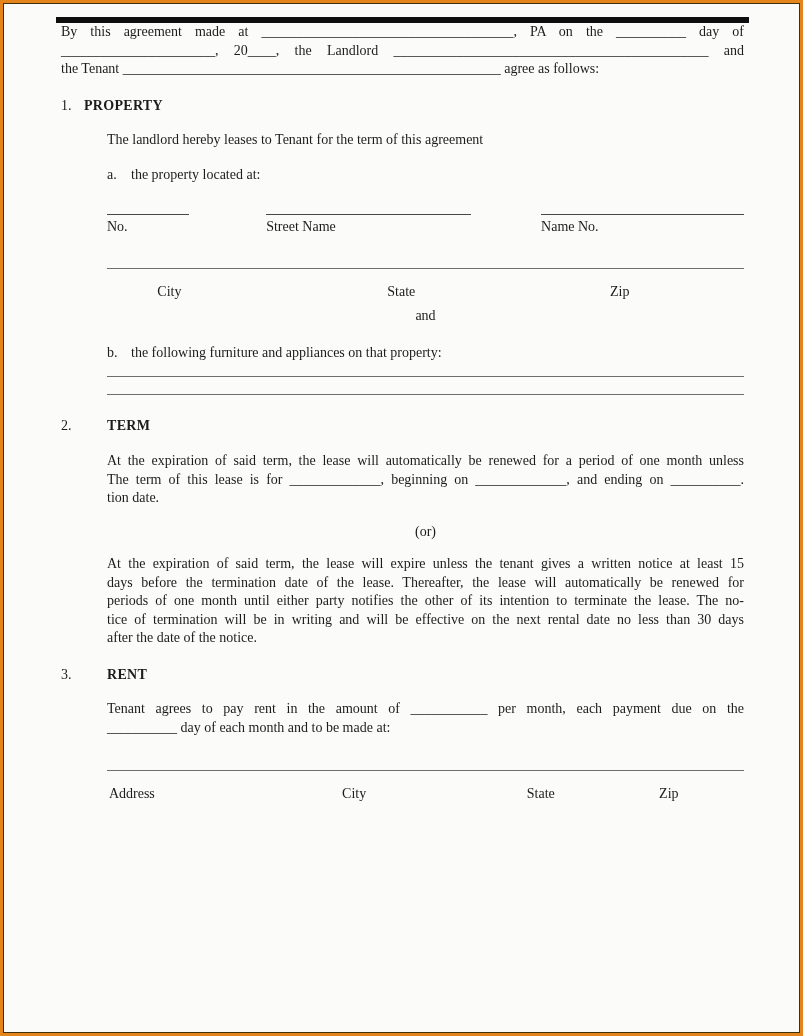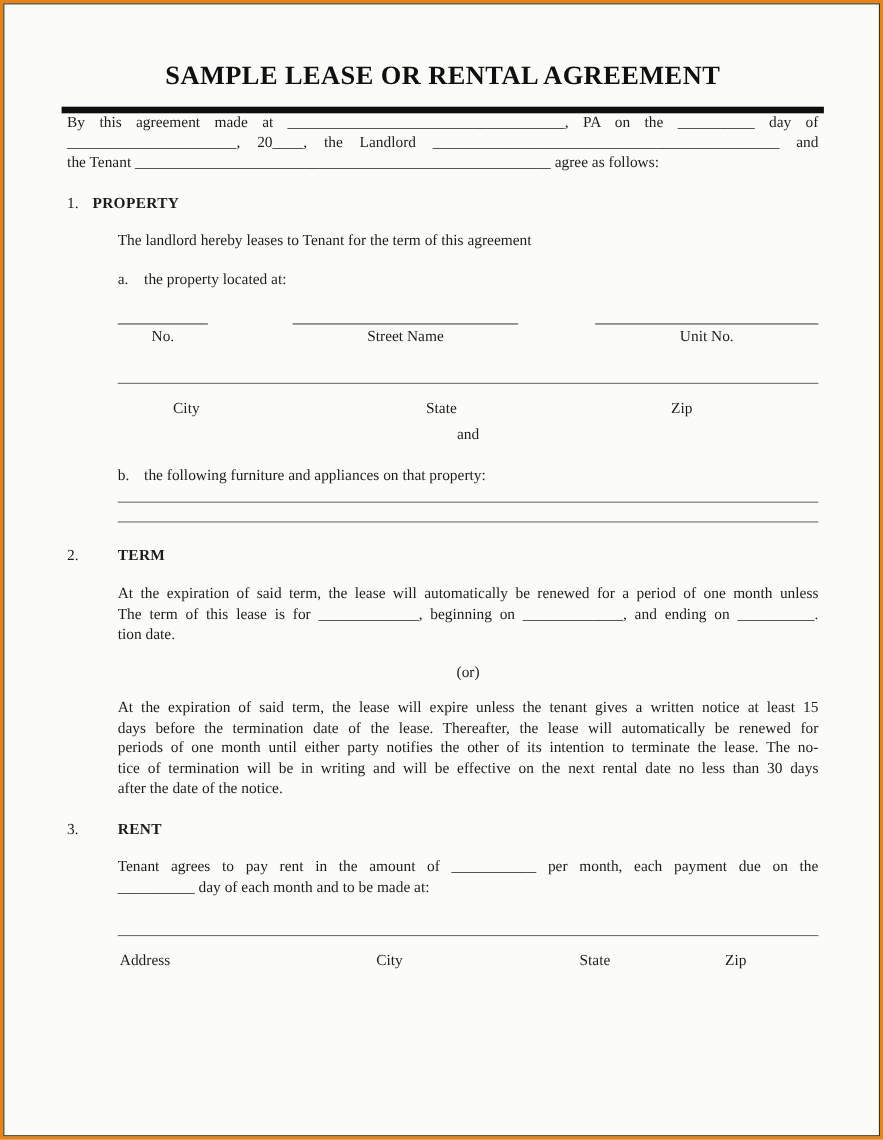--- a/index.html
+++ b/index.html
@@ -41,21 +41,21 @@
   .intro { }
   .sec-head { display: flex; margin-top: 18px; }
   .sec-head .num { width: 46px; flex: none; }
   .sec-head.first .num { width: 23px; }
   .sec-head .hd { font-weight: bold; letter-spacing: 0.3px; }
   .indent { margin-left: 46px; }
   .item { display: flex; }
   .item .marker { width: 24px; flex: none; }
   .addr-row1 { display: flex; margin-left: 46px; margin-top: 30px; }
   .addr-row1 .cell .rule { border-top: 1.5px solid #474747; height: 0; }
-  .addr-row1 .cell .lab { text-align: center; padding-top: 3px; }
+  .addr-row1 .cell .lab { padding-top: 3px; }
   .c1 { width: 83px; }
   .c2 { width: 207px; margin-left: 77px; }
   .c3 { width: 205px; margin-left: 70px; }
   .full-rule { border-top: 1.5px solid var(--line-gray, #6e6e6e); height: 0; }
   .addr-row2 { margin-left: 46px; margin-top: 31px; }
   .labels { position: relative; height: 22px; padding-top: 3px; }
   .labels span { position: absolute; top: 14px; }
   .lab-center { transform: translateX(-50%); }
   .p-city  { left: 9.8%; }
   .p-state { left: 46.2%; }
@@ -74,21 +74,20 @@
   .mt14 { margin-top: 14px; }
   .mt15 { margin-top: 15px; }
   .mt33 { margin-top: 33px; }
 </style>
 </head>
 <body>
 
 <div class="frame">
   <div class="page bodytext">
 
-    <div class="doc-title">SAMPLE LEASE OR RENTAL AGREEMENT</div>
     <div class="title-rule"></div>
 
     <div class="intro">
       <div class="jline">By this agreement made at ____________________________________, PA on the __________ day of</div>
       <div class="jline">______________________, 20____, the Landlord _____________________________________________ and</div>
       <div>the Tenant ______________________________________________________ agree as follows:</div>
     </div>
 
     <div class="sec-head first">
       <span class="num">1.</span>
@@ -106,21 +105,21 @@
       <div class="cell c1">
         <div class="rule"></div>
         <div class="lab">No.</div>
       </div>
       <div class="cell c2">
         <div class="rule"></div>
         <div class="lab">Street Name</div>
       </div>
       <div class="cell c3">
         <div class="rule"></div>
-        <div class="lab">Unit No.</div>
+        <div class="lab">Name No.</div>
       </div>
     </div>
 
     <div class="addr-row2">
       <div class="full-rule"></div>
       <div class="labels">
         <span class="lab-center p-city">City</span>
         <span class="lab-center p-state">State</span>
         <span class="lab-center p-zip">Zip</span>
       </div>

